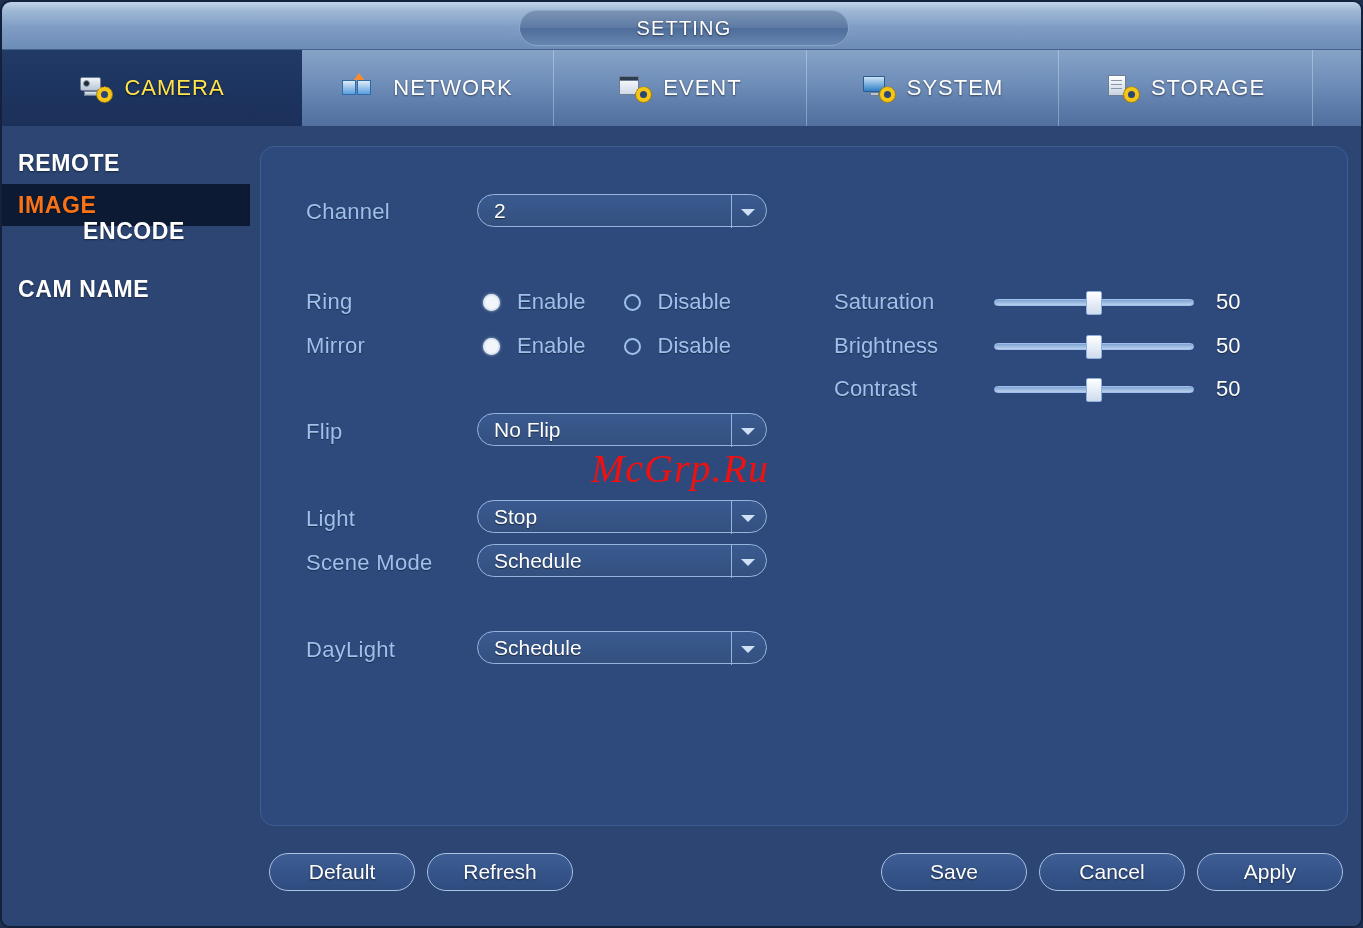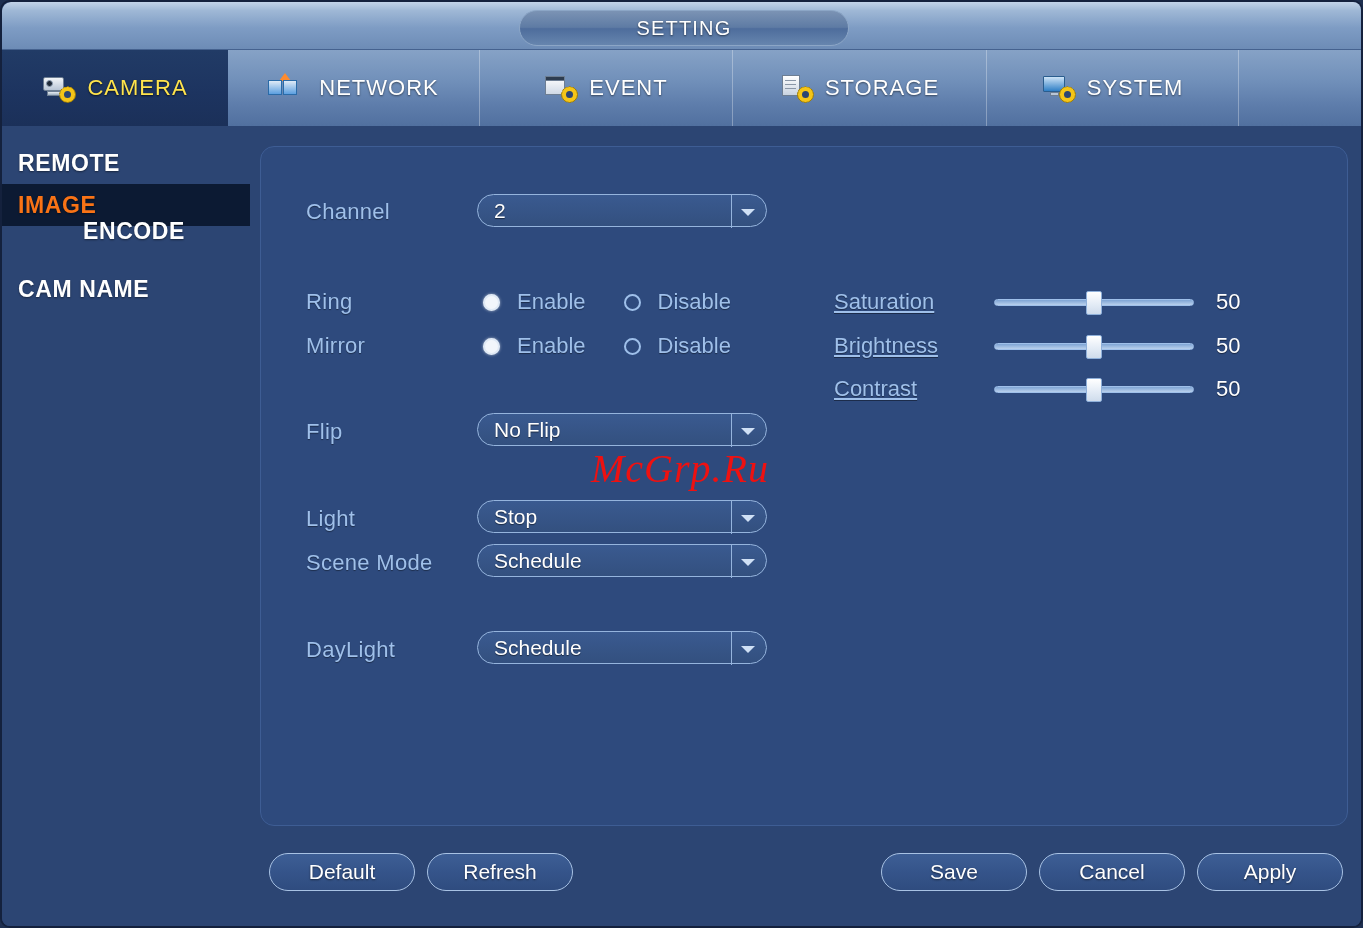--- a/index.html
+++ b/index.html
@@ -75,21 +75,21 @@
     border-right: 1px solid rgba(255,255,255,.30);
   }
   .tab:first-child { border-right: none; }
   .tab .tlabel { white-space: nowrap; }
   .tab.active {
     background: linear-gradient(180deg, #213b66 0%, #1d3460 55%, #1b3059 100%);
     color: #ffe44d;
     text-shadow: 0 1px 2px rgba(0,0,0,.7);
     border-right: none;
   }
-  #tab-camera   { width: 226px; }
+  #tab-camera   { width: 300px; }
   #tab-network  { width: 252px; gap: 17px; }
   #tab-event    { width: 253px; }
   #tab-storage  { width: 254px; }
   #tab-system   { width: 252px; }
   .tabspacer { flex: 1 1 auto; }
 
   .ticon { width: 34px; height: 30px; flex: 0 0 34px; position: relative; }
 
   
   .ic-cam .body { position:absolute; left:1px; top:4px; width:21px; height:14px;
@@ -241,21 +241,20 @@
     text-shadow: 0 1px 1px rgba(0,0,0,.4);
   }
 
   
   .slider-row { position: absolute; display: flex; align-items: center; }
   .slider-label {
     width: 150px;
     color: #9fc0ea;
     font-size: 22px;
     text-shadow: 0 1px 1px rgba(0,0,0,.4);
-    text-decoration: underline;
   }
   .slider-track {
     position: relative;
     width: 200px; height: 7px;
     margin-left: 10px;
     background: linear-gradient(180deg,#7ea4d4,#b9d0ec);
     border: 1px solid #9fc0ea;
     border-radius: 4px;
     cursor: pointer;
   }
@@ -341,48 +340,48 @@
     <div class="tab" id="tab-event">
       <span class="ticon ic-evt">
         <span class="sheet"></span>
           <span class="bar"></span>
         <span class="gear">
             <span class="g-o"></span>
             <span class="g-i"></span>
           </span>
       </span>
       <span class="tlabel">EVENT</span>
+    </div>
+
+    <div class="tab" id="tab-system">
+      <span class="ticon ic-sys">
+        <span class="scr"></span>
+          <span class="base"></span>
+        <span class="gear">
+            <span class="g-o"></span>
+            <span class="g-i"></span>
+          </span>
+      </span>
+      <span class="tlabel">SYSTEM</span>
     </div>
 
     <div class="tab" id="tab-storage">
       <span class="ticon ic-sto">
         <span class="sheet"></span>
         <span class="ln" style="top:7px"></span>
         <span class="ln" style="top:11px"></span>
         <span class="ln" style="top:15px"></span>
         <span class="gear">
             <span class="g-o"></span>
             <span class="g-i"></span>
           </span>
       </span>
       <span class="tlabel">STORAGE</span>
     </div>
 
-    <div class="tab" id="tab-system">
-      <span class="ticon ic-sys">
-        <span class="scr"></span>
-          <span class="base"></span>
-        <span class="gear">
-            <span class="g-o"></span>
-            <span class="g-i"></span>
-          </span>
-      </span>
-      <span class="tlabel">SYSTEM</span>
-    </div>
-
     <div class="tabspacer"></div>
   </div>
 
   <div id="bodyarea">
 
     <div id="sidebar">
       <div class="side-item" id="si-remote">
         <span>REMOTE</span>
       </div>
       <div class="side-item active" id="si-image">

